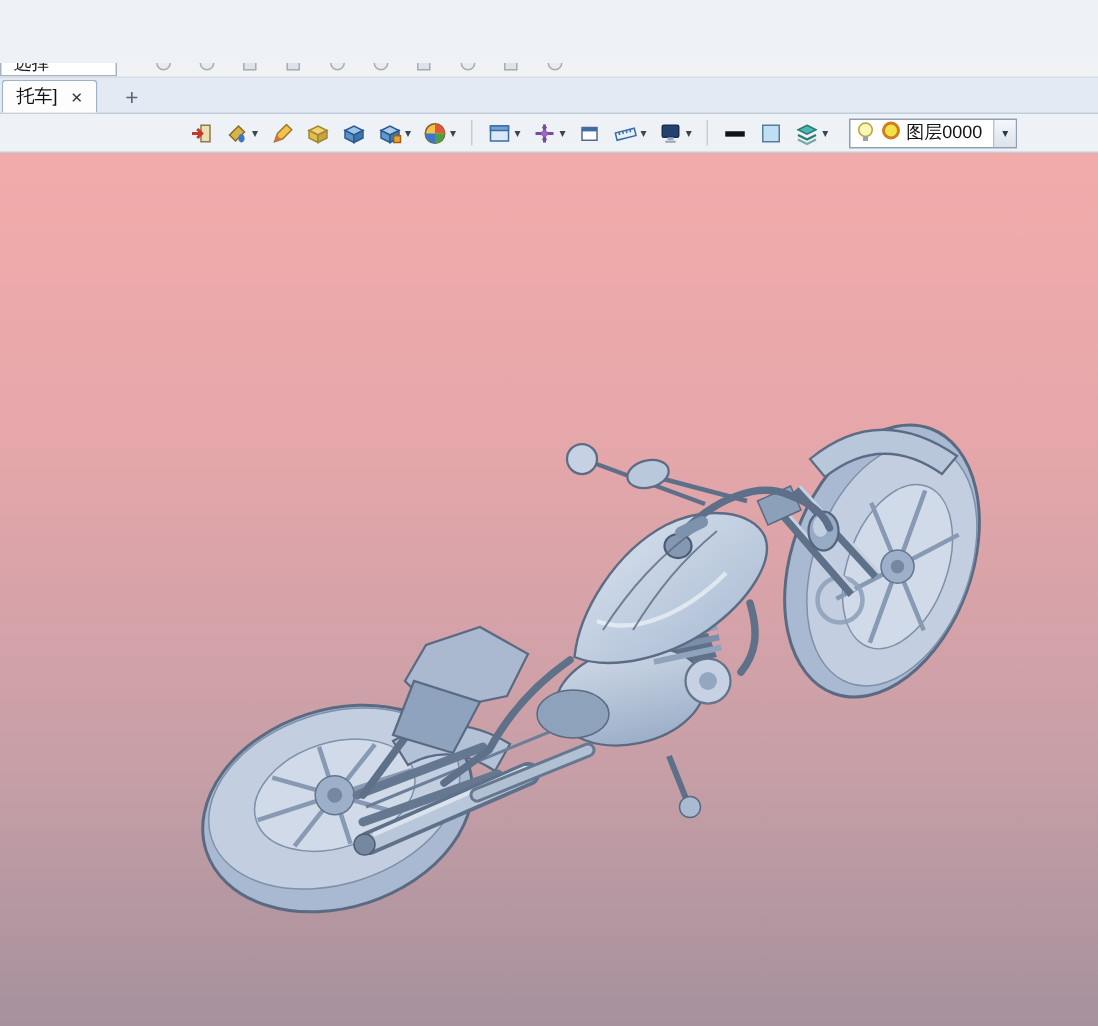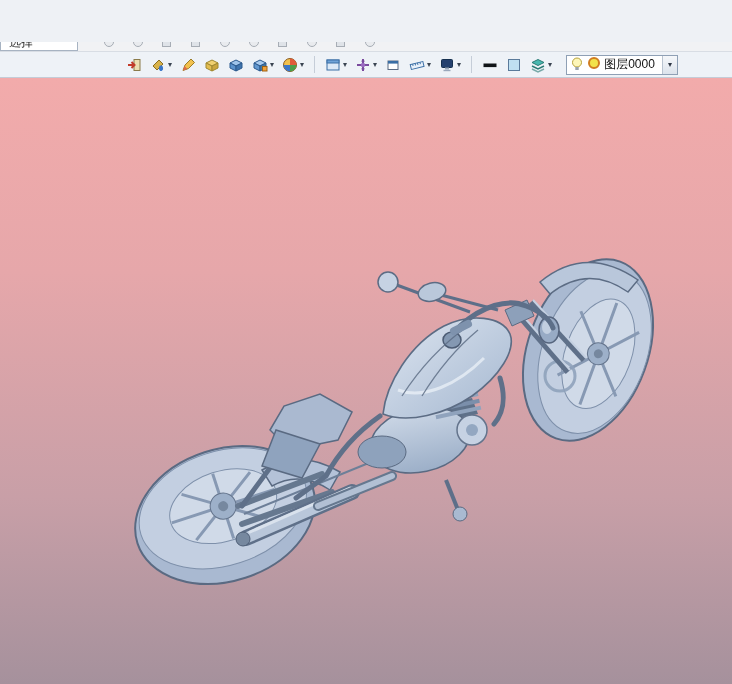--- a/index.html
+++ b/index.html
@@ -63,20 +63,27 @@
     <span class="mini-sq" style="left:162px"></span>
     <span class="mini-sq" style="left:191px"></span>
     <span class="mini-ico" style="left:220px"></span>
     <span class="mini-ico" style="left:249px"></span>
     <span class="mini-sq" style="left:278px"></span>
     <span class="mini-ico" style="left:307px"></span>
     <span class="mini-sq" style="left:336px"></span>
     <span class="mini-ico" style="left:365px"></span>
   </div>
 
+  <div class="tab-bar">
+    <div class="tab">
+      <span>托车]</span>
+      <span class="tab-close">×</span>
+    </div>
+    <div class="new-tab">+</div>
+  </div>
 
   <div class="toolbar">
 
     <div class="tbtn">
       <svg width="16" height="16">
         <rect x="8" y="2.5" width="6" height="11" fill="#ecdfb2" stroke="#8a7a4a"></rect>
         <path d="M2 8 h6 M5.5 5 l3 3 -3 3" stroke="#c23b2a" stroke-width="2" fill="none"></path>
       </svg>
     </div>
 

